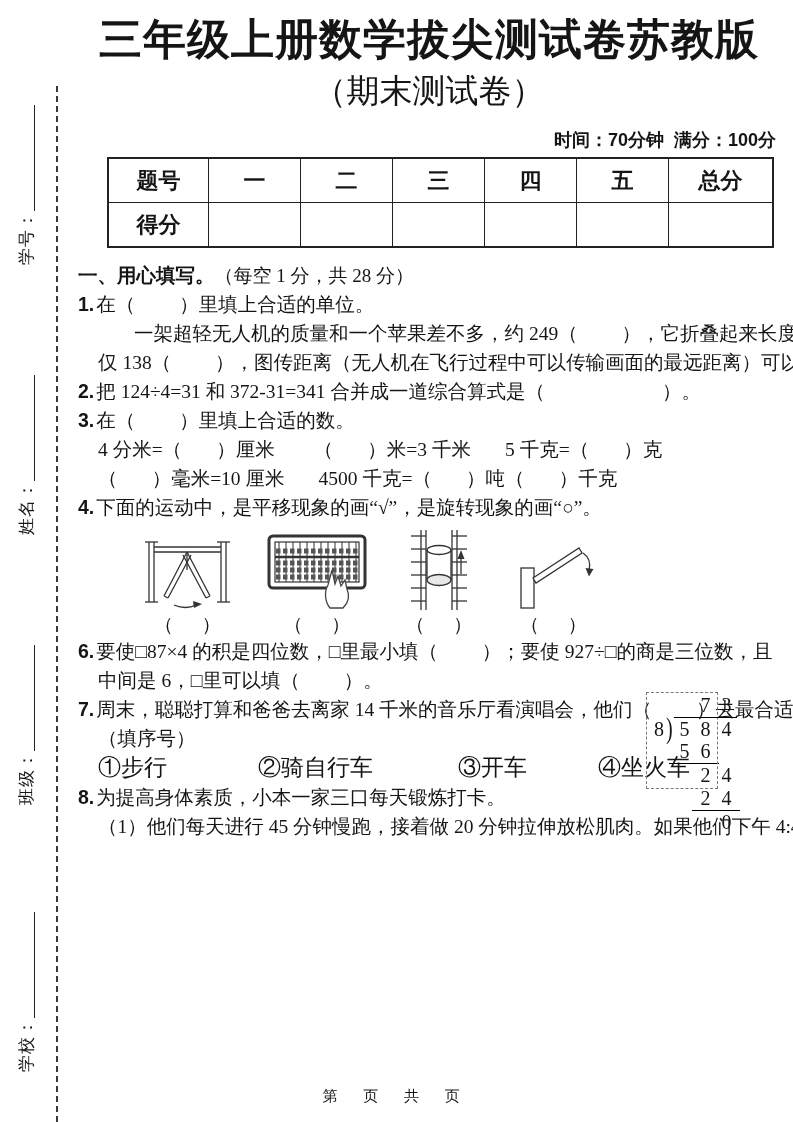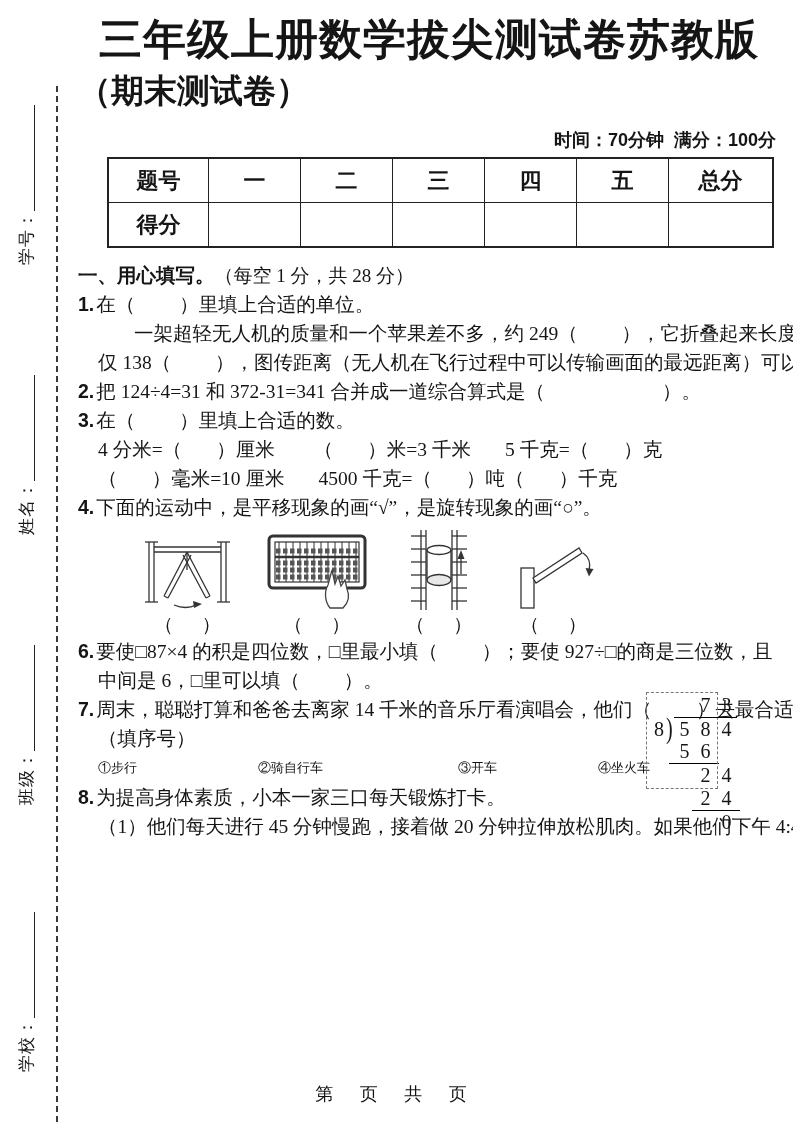--- a/index.html
+++ b/index.html
@@ -10,58 +10,58 @@
              border-left:2.5px dashed #3a3a3a;}
   .side-field{position:absolute;left:15px;width:160px;height:24px;
               transform:rotate(-90deg);transform-origin:0 0;
               display:flex;align-items:baseline;}
   .side-label{font-size:17px;letter-spacing:1px;white-space:pre;}
   .side-blank{flex:1;border-bottom:1.7px solid #222;height:2px;align-self:flex-end;margin-bottom:4px;}
   
   .content{position:absolute;left:78px;top:12px;width:702px;}
   .title{font-family:"Liberation Sans","DejaVu Sans",sans-serif;font-weight:900;
          font-size:43px;line-height:54px;text-align:center;letter-spacing:1px;white-space:nowrap;}
-  .subtitle{font-family:"Liberation Sans","DejaVu Sans",sans-serif;font-weight:700;
-            font-size:33px;line-height:46px;margin-top:2px;}
+  .subtitle{font-family:"Liberation Sans","DejaVu Sans",sans-serif;font-weight:400;
+            font-size:33px;line-height:46px;text-align:center;margin-top:2px;}
   .meta{font-family:"Liberation Sans","DejaVu Sans",sans-serif;font-weight:700;
         font-size:18px;line-height:24px;text-align:right;padding-right:4px;margin-top:14px;white-space:pre;}
   table.score{border-collapse:collapse;margin:5px 0 0 29px;table-layout:fixed;
               font-family:"Liberation Sans","DejaVu Sans",sans-serif;font-weight:700;font-size:22px;}
   table.score td{border:1.6px solid #222;height:41px;text-align:center;vertical-align:middle;}
   table.score{border:2.5px solid #222;}
   td.c0{width:97px;} td.cm{width:89px;} td.c6{width:101px;}
   .sec{margin-top:13px;font-size:19.5px;line-height:29px;white-space:pre;}
   .sec b{font-family:"Liberation Sans","DejaVu Sans",sans-serif;font-size:19.5px;}
   .sec .note{font-size:19px;}
   .ln{margin:0;font-size:19.5px;line-height:29px;white-space:pre;}
   .ind1{padding-left:20px;}
   .ind2{padding-left:56px;}
   .qn{font-family:"Liberation Sans","DejaVu Sans",sans-serif;font-weight:700;padding-right:2px;}
   
   .figs{display:flex;align-items:flex-end;gap:32px;margin:8px 0 0 62px;}
   .figcol{display:flex;flex-direction:column;align-items:center;gap:3px;}
   .slot{margin:0;font-size:19px;line-height:24px;white-space:pre;}
   
-  .opts{display:flex;padding-left:20px;font-size:13px;line-height:30px;white-space:pre;}
+  .opts{display:flex;padding-left:20px;font-size:23px;line-height:30px;white-space:pre;}
   .opt0{width:160px;} .opt1{width:200px;} .opt2{width:140px;}
   
   .division{position:absolute;left:652px;top:694px;width:132px;font-size:20px;}
   .drow{height:23px;line-height:23px;position:relative;white-space:nowrap;}
   .dc{display:inline-block;width:21px;text-align:center;}
   .off{margin-left:22px;}
   .dvr{display:inline-block;width:14px;text-align:center;}
   .dparen{display:inline-block;width:8px;transform:scaleY(1.45);transform-origin:50% 60%;}
   .dividend{display:inline-block;border-top:1.7px solid #000;}
   .hline{height:0;border-top:1.7px solid #000;}
   .h1{margin-left:17px;width:50px;}
   .h2{margin-left:40px;width:48px;}
   .dash-box{position:absolute;left:-6px;top:-2px;width:70px;height:95px;
             border:1.6px dashed #777;pointer-events:none;}
   .footer{position:absolute;left:0;right:0;bottom:16px;text-align:center;
-          font-size:18px;letter-spacing:11px;}
+          font-size:15px;letter-spacing:11px;}
   svg .sk{stroke:#333;fill:none;stroke-width:1.3;}
 </style>
 </head>
 <body>
 
 <div class="page">
 
   <div class="side-rule"></div>
 
   <div class="side-field" style="top:265px">

